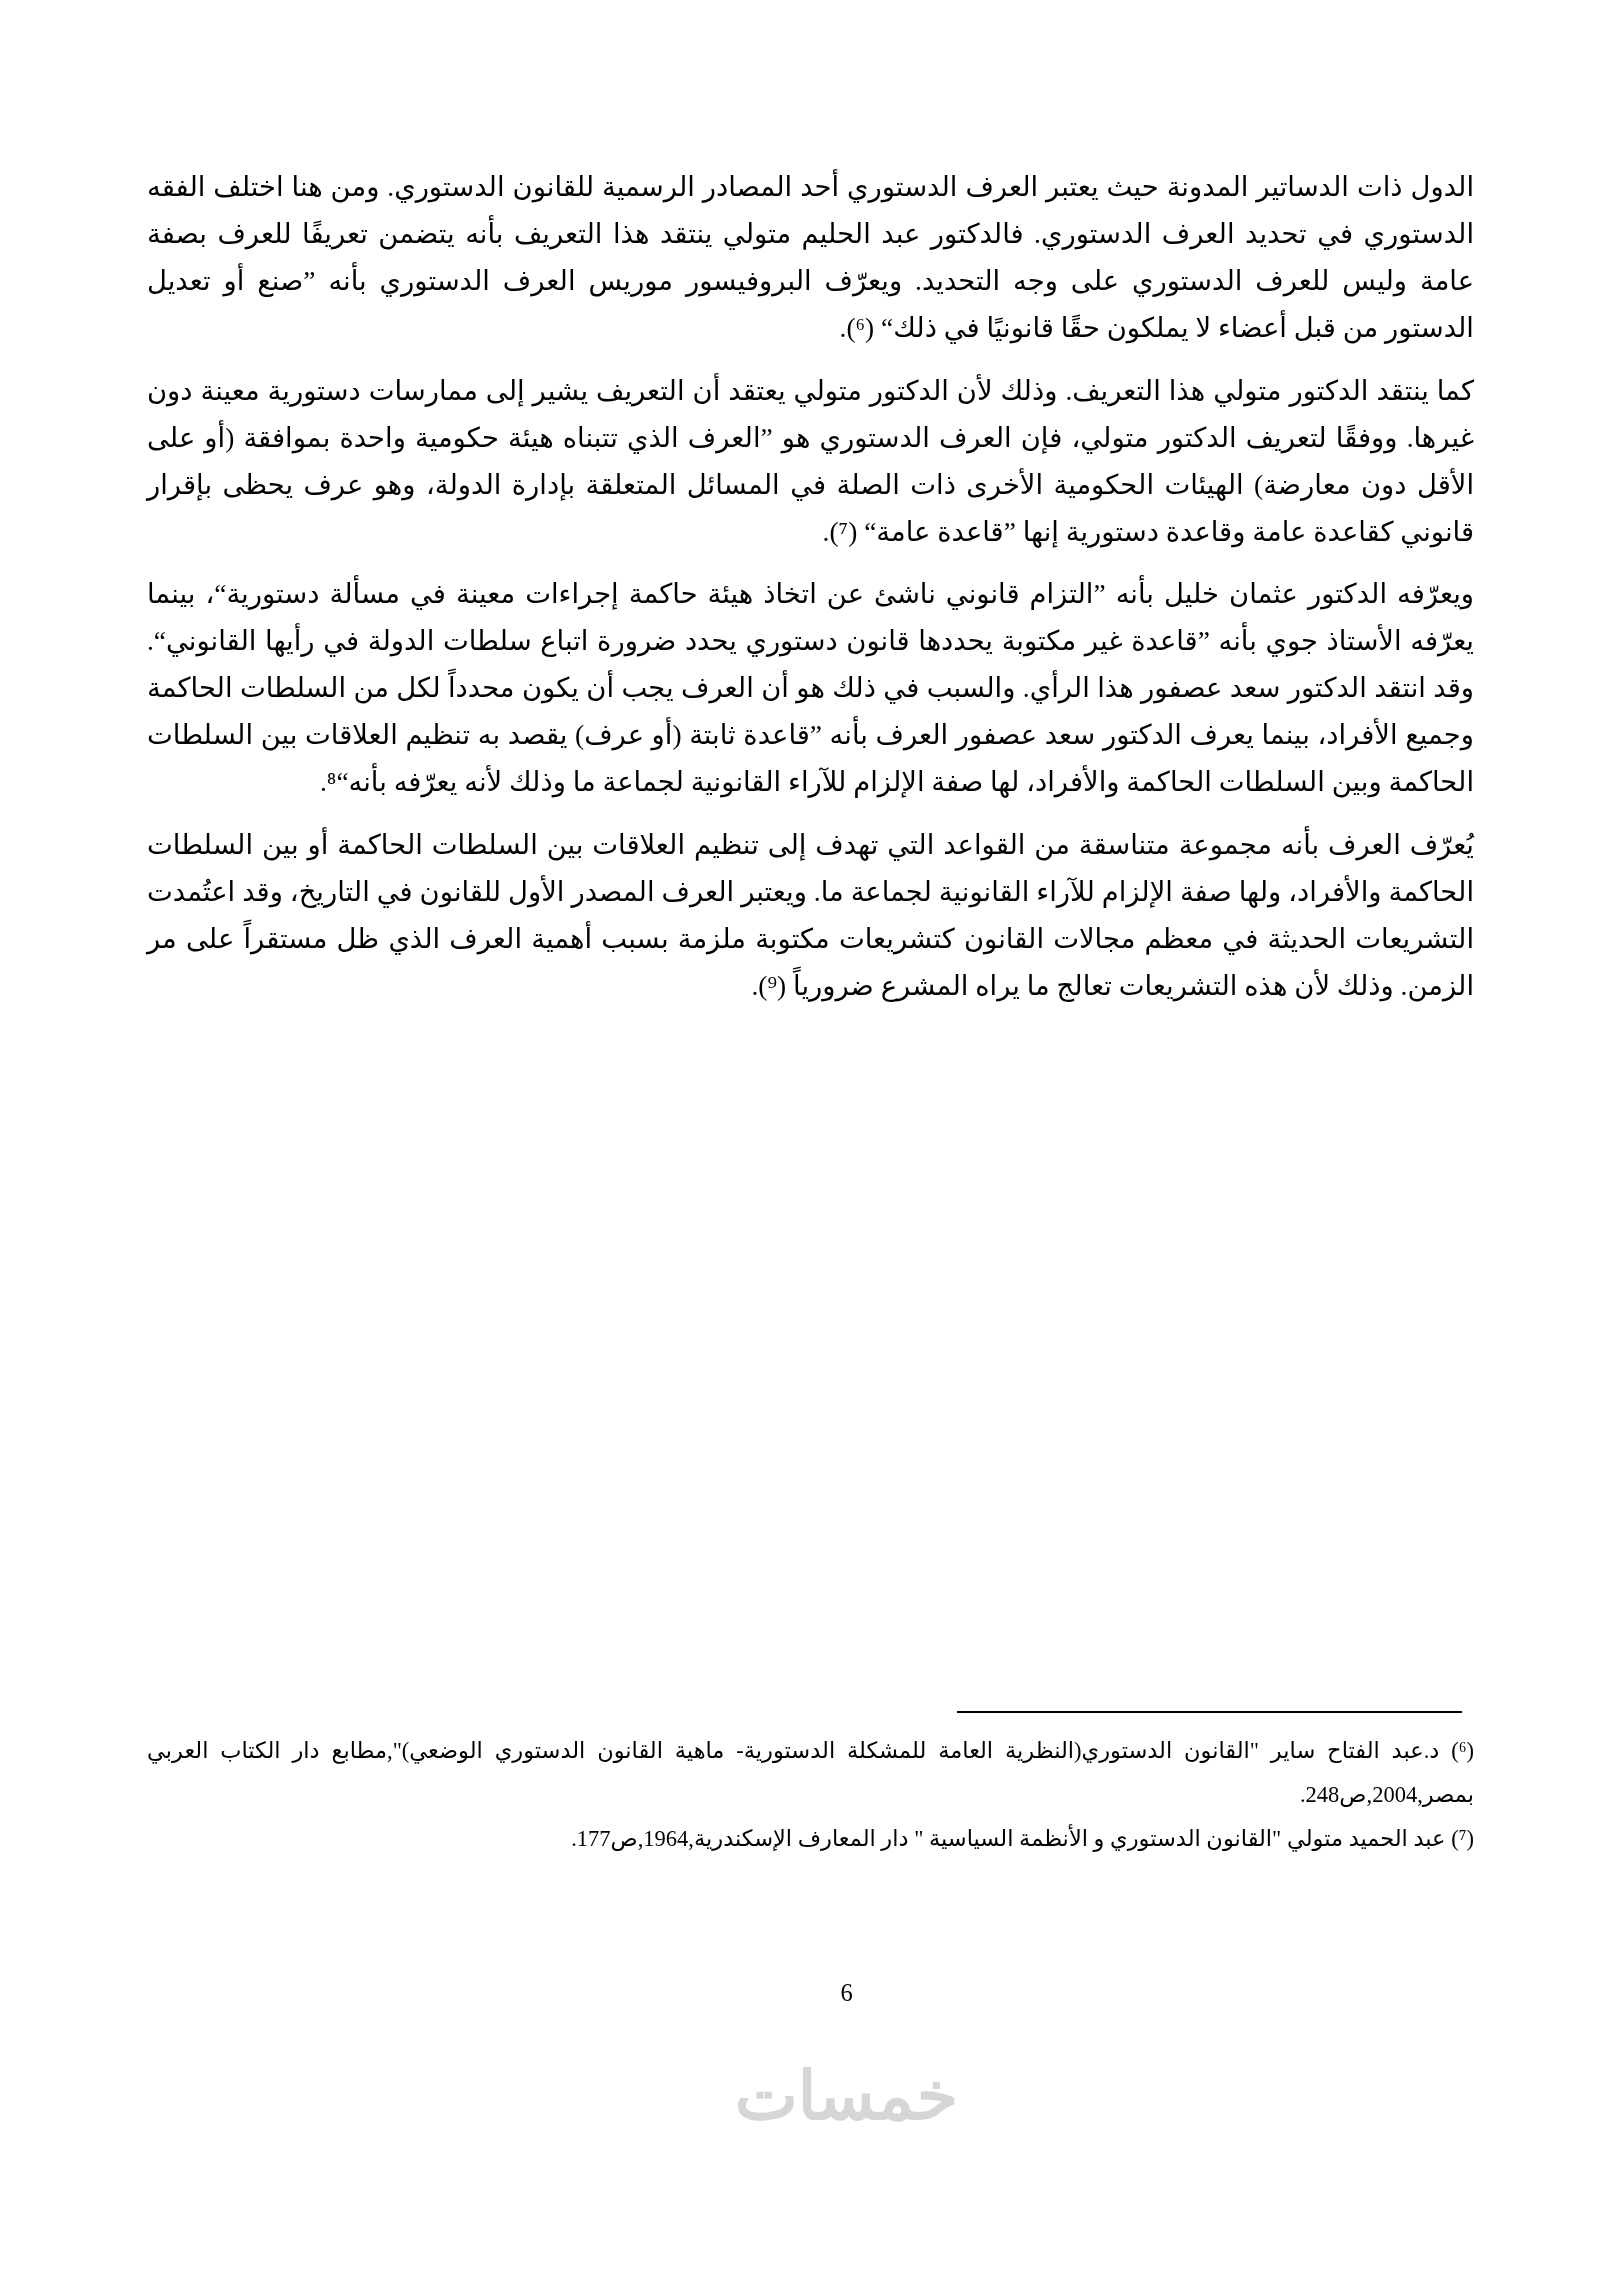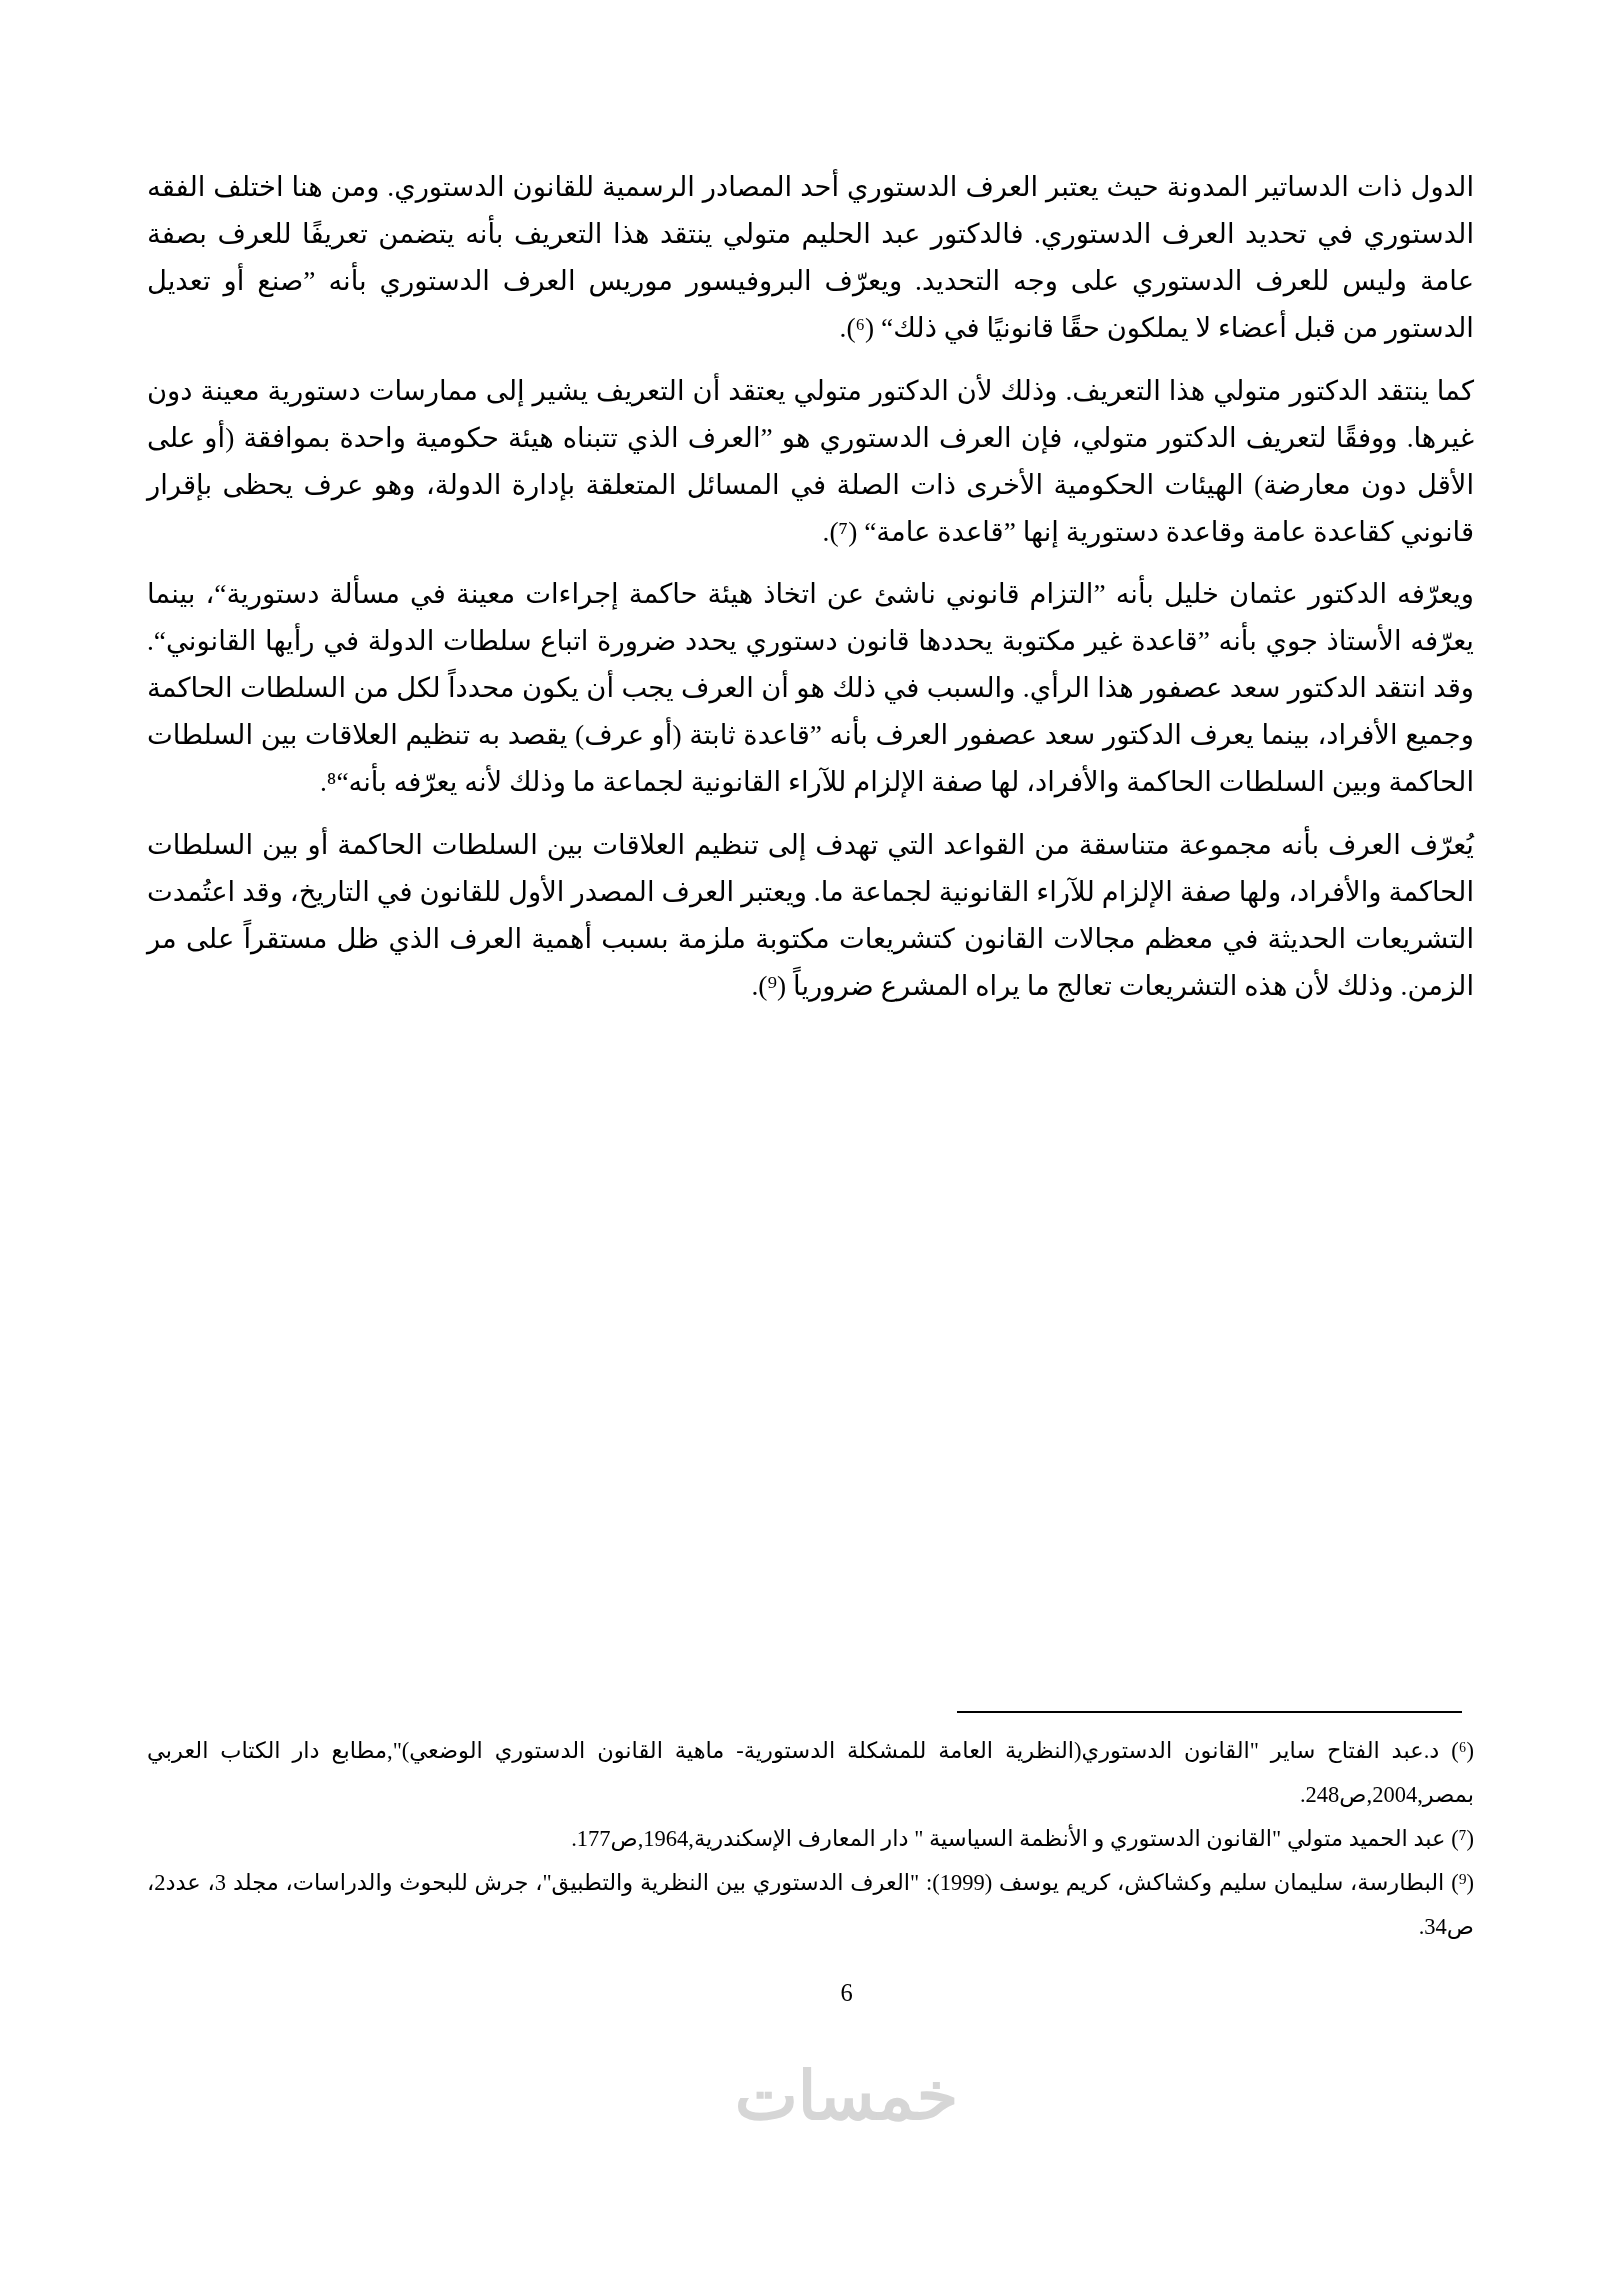--- a/index.html
+++ b/index.html
@@ -81,21 +81,20 @@
     <p>الدول ذات الدساتير المدونة حيث يعتبر العرف الدستوري أحد المصادر الرسمية للقانون الدستوري. ومن هنا اختلف الفقه الدستوري في تحديد العرف الدستوري. فالدكتور عبد الحليم متولي ينتقد هذا التعريف بأنه يتضمن تعريفًا للعرف بصفة عامة وليس للعرف الدستوري على وجه التحديد. ويعرّف البروفيسور موريس العرف الدستوري بأنه ”صنع أو تعديل الدستور من قبل أعضاء لا يملكون حقًا قانونيًا في ذلك“ (⁶).</p>
     <p>كما ينتقد الدكتور متولي هذا التعريف. وذلك لأن الدكتور متولي يعتقد أن التعريف يشير إلى ممارسات دستورية معينة دون غيرها. ووفقًا لتعريف الدكتور متولي، فإن العرف الدستوري هو ”العرف الذي تتبناه هيئة حكومية واحدة بموافقة (أو على الأقل دون معارضة) الهيئات الحكومية الأخرى ذات الصلة في المسائل المتعلقة بإدارة الدولة، وهو عرف يحظى بإقرار قانوني كقاعدة عامة وقاعدة دستورية إنها ”قاعدة عامة“ (⁷).</p>
     <p>ويعرّفه الدكتور عثمان خليل بأنه ”التزام قانوني ناشئ عن اتخاذ هيئة حاكمة إجراءات معينة في مسألة دستورية“، بينما يعرّفه الأستاذ جوي بأنه ”قاعدة غير مكتوبة يحددها قانون دستوري يحدد ضرورة اتباع سلطات الدولة في رأيها القانوني“. وقد انتقد الدكتور سعد عصفور هذا الرأي. والسبب في ذلك هو أن العرف يجب أن يكون محدداً لكل من السلطات الحاكمة وجميع الأفراد، بينما يعرف الدكتور سعد عصفور العرف بأنه ”قاعدة ثابتة (أو عرف) يقصد به تنظيم العلاقات بين السلطات الحاكمة وبين السلطات الحاكمة والأفراد، لها صفة الإلزام للآراء القانونية لجماعة ما وذلك لأنه يعرّفه بأنه“⁸.</p>
     <p>يُعرّف العرف بأنه مجموعة متناسقة من القواعد التي تهدف إلى تنظيم العلاقات بين السلطات الحاكمة أو بين السلطات الحاكمة والأفراد، ولها صفة الإلزام للآراء القانونية لجماعة ما. ويعتبر العرف المصدر الأول للقانون في التاريخ، وقد اعتُمدت التشريعات الحديثة في معظم مجالات القانون كتشريعات مكتوبة ملزمة بسبب أهمية العرف الذي ظل مستقراً على مر الزمن. وذلك لأن هذه التشريعات تعالج ما يراه المشرع ضرورياً (⁹).</p>
   </main>
 
   <footer class="footnotes">
     <div class="fn-sep"></div>
     <p>(⁶)  د.عبد الفتاح ساير "القانون الدستوري(النظرية العامة للمشكلة الدستورية- ماهية القانون الدستوري الوضعي)",مطابع دار الكتاب العربي بمصر,2004,ص248.</p>
     <p>(⁷)  عبد الحميد متولي "القانون الدستوري و الأنظمة السياسية  " دار المعارف الإسكندرية,1964,ص177.</p>
-    <p>(⁹) البطارسة، سليمان سليم وكشاكش، كريم يوسف (1999): "العرف الدستوري بين النظرية والتطبيق"، جرش للبحوث والدراسات، مجلد 3، عدد2، ص34.</p>
   </footer>
 
   <div class="page-number">6</div>
 
   <div class="watermark">خمسات</div>
 
 </div>
 
 
 </body></html>

